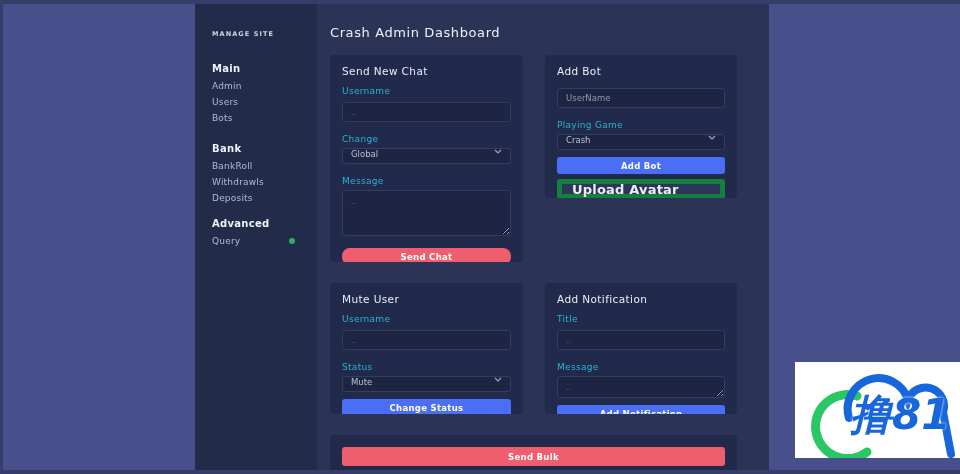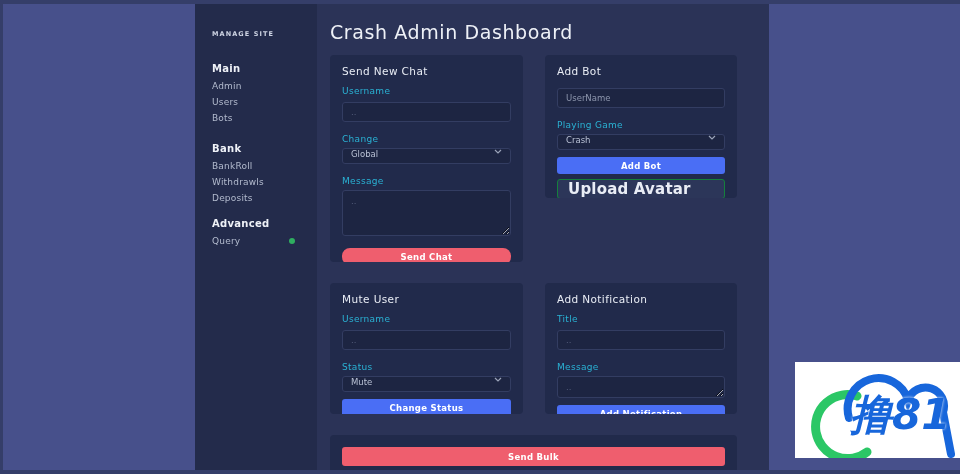--- a/index.html
+++ b/index.html
@@ -35,21 +35,21 @@
     font-size:9px;line-height:16px;color:#b3bbce;letter-spacing:0.2px;cursor:pointer;
   }
   .dot{
     width:6px;height:6px;border-radius:50%;margin-left:auto;margin-right:22px;
     background:#2fae60;
   }
 
   
   .content{flex:1;padding:20px 32px 0 13px;box-sizing:border-box;}
   .page-title{
-    margin:0 0 14px;font-size:19px;line-height:17px;font-weight:500;
+    margin:0 0 14px;font-size:13px;line-height:17px;font-weight:500;
     color:#eef1f7;letter-spacing:0.6px;
   }
   .grid{
     display:grid;grid-template-columns:193px 192px;
     column-gap:22px;row-gap:21px;align-items:start;
   }
   .card{
     background:#212a4b;border-radius:4px;padding:10px 12px;
     box-sizing:border-box;overflow:hidden;
   }
@@ -88,22 +88,22 @@
     color:#ffffff;font-size:8.5px;font-weight:600;letter-spacing:0.3px;
     font-family:inherit;cursor:pointer;padding:0;
   }
   .btn-red{background:#ef5e6e;}
   .btn-blue{background:#4a6ef5;}
   .mt8{margin-top:12px;border-radius:8px;}
   .mt7{margin-top:7px;}
   .btn-bulk{height:19px;}
   .upload{
     margin-top:5px;height:20px;box-sizing:border-box;background:#2c3659;
-    border:1px solid #15803d;border-radius:3px;display:flex;align-items:center;
-    padding:0 10px;font-size:15px;font-weight:600;color:#e9edf5;cursor:pointer;
+    border:5px solid #15803d;border-radius:3px;display:flex;align-items:center;
+    padding:0 10px;font-size:13px;font-weight:600;color:#e9edf5;cursor:pointer;
     letter-spacing:0.2px;
   }
 
   
   .watermark{
     position:absolute;right:0;bottom:16px;width:165px;height:96px;
     background:#ffffff;z-index:10;overflow:hidden;
   }
   .wm-text{
     position:absolute;left:55px;top:32px;z-index:2;

